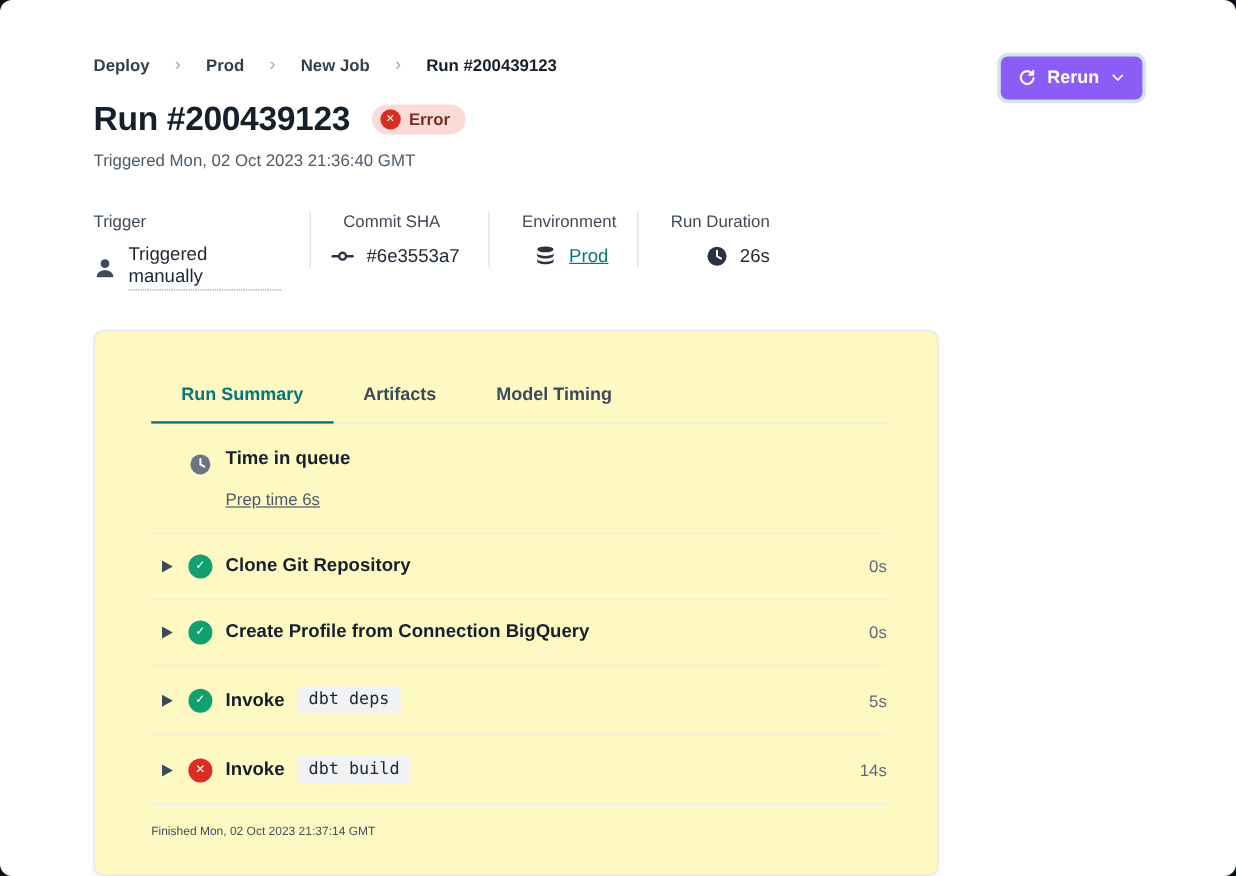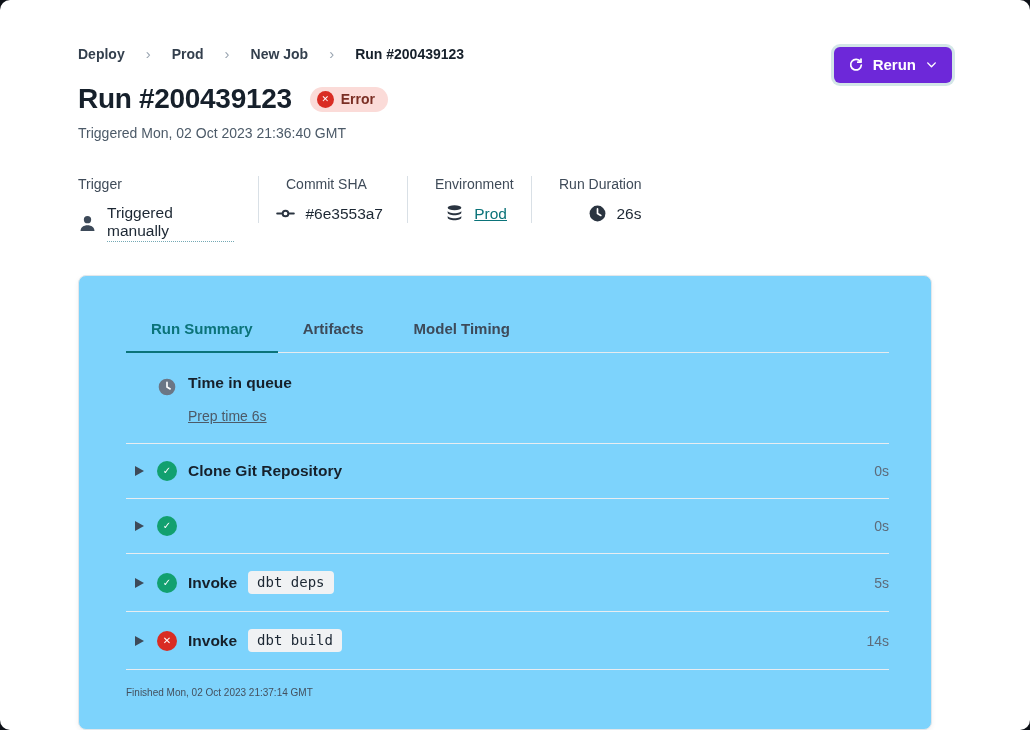--- a/index.html
+++ b/index.html
@@ -47,21 +47,21 @@
   }
   .circle-icon.err { background: #d92c23; }
   .circle-icon.ok  { background: #12a06f; }
 
   .triggered { margin-top: 10px; font-size: 14px; color: #4c5a68; }
 
   
   .rerun-btn {
     position: absolute; top: 47px; right: 78px;
     display: flex; align-items: center; gap: 9px;
-    background: #6d28d9; color: #fff;
+    background: #8b5cf6; color: #fff;
     border: none; border-radius: 6px;
     padding: 9px 14px 10px 14px;
     font-family: inherit; font-size: 15px; font-weight: 600;
     cursor: pointer;
     box-shadow: 0 0 0 3px rgba(11,115,121,0.18);
   }
   .rerun-btn svg { display: block; }
 
   
   .meta-row { margin-top: 35px; display: flex; align-items: flex-start; }
@@ -72,22 +72,22 @@
   .meta-cell.c3 { width: 124px; }
   .meta-label { font-size: 14px; color: #3f4b59; }
   .meta-value { margin-top: 12px; display: flex; align-items: center; gap: 10px; font-size: 15.5px; color: #1c2733; justify-content: flex-end; }
   .meta-value svg { display: block; flex: none; }
   .dotted-underline { border-bottom: 1.5px dotted #74a9b5; padding-bottom: 1px; cursor: help; }
   .env-link { color: #0b7379; text-decoration: underline; cursor: pointer; }
 
   
   .card {
     margin: 33px 78px 0;
-    width: 854px; height: 455px;
-    background: #7dd3fc;
+    width: 704px; height: 455px;
+    background: #fef9c3;
     border: 1px solid #e1e7eb;
     border-radius: 8px;
     box-shadow: 0 2px 5px rgba(31,41,55,0.06);
     padding: 44px 42px 0 47px;
     overflow: hidden;
   }
 
   
   .tabs { display: flex; border-bottom: 1px solid #e6ebef; }
   .tab {
@@ -265,20 +265,23 @@
       <span class="duration">0s</span>
     </div>
 
     <div class="row step">
       <div class="caret-col">
           <span class="caret"></span>
         </div>
       <div class="status-col">
           <span class="circle-icon ok">✓</span>
         </div>
+      <div class="step-label">
+          <span>Create Profile from Connection BigQuery</span>
+        </div>
       <span class="duration">0s</span>
     </div>
 
     <div class="row step">
       <div class="caret-col">
           <span class="caret"></span>
         </div>
       <div class="status-col">
           <span class="circle-icon ok">✓</span>
         </div>

